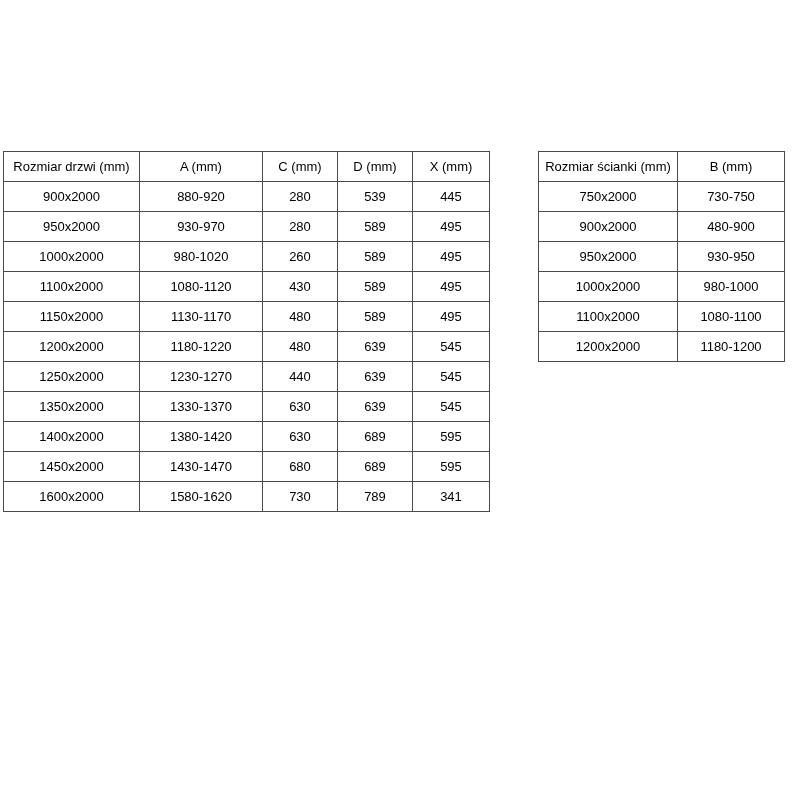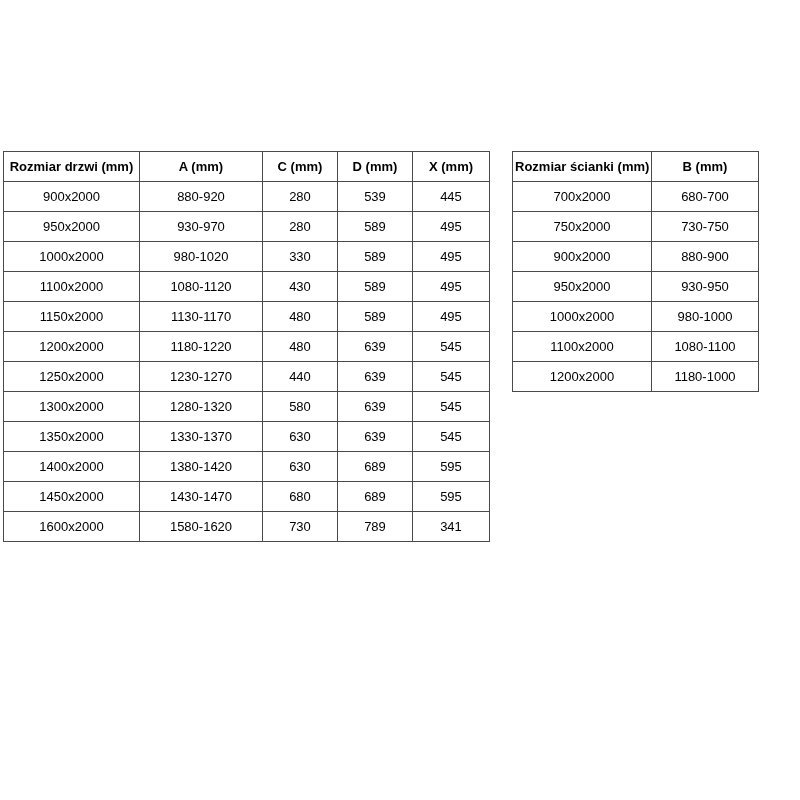--- a/index.html
+++ b/index.html
@@ -31,29 +31,29 @@
     text-align: center;
     vertical-align: middle;
     height: 30px;
     font-size: 13px;
     line-height: 1;
     padding: 0 2px;
     white-space: nowrap;
     overflow: hidden;
   }
   .spec-table th {
-    font-weight: bold;
+    font-weight: normal;
   }
   #door-table {
     left: 3px;
     top: 151px;
     width: 486px;
   }
   #wall-table {
-    left: 512px;
+    left: 538px;
     top: 151px;
     width: 246px;
   }
 </style>
 </head>
 <body>
 
 <div class="page">
 
   <table class="spec-table" id="door-table">
@@ -84,21 +84,21 @@
         <tr>
           <td>950x2000</td>
           <td>930-970</td>
           <td>280</td>
           <td>589</td>
           <td>495</td>
         </tr>
         <tr>
           <td>1000x2000</td>
           <td>980-1020</td>
-          <td>330</td>
+          <td>260</td>
           <td>589</td>
           <td>495</td>
         </tr>
         <tr>
           <td>1100x2000</td>
           <td>1080-1120</td>
           <td>430</td>
           <td>589</td>
           <td>495</td>
         </tr>
@@ -113,27 +113,20 @@
           <td>1200x2000</td>
           <td>1180-1220</td>
           <td>480</td>
           <td>639</td>
           <td>545</td>
         </tr>
         <tr>
           <td>1250x2000</td>
           <td>1230-1270</td>
           <td>440</td>
-          <td>639</td>
-          <td>545</td>
-        </tr>
-        <tr>
-          <td>1300x2000</td>
-          <td>1280-1320</td>
-          <td>580</td>
           <td>639</td>
           <td>545</td>
         </tr>
         <tr>
           <td>1350x2000</td>
           <td>1330-1370</td>
           <td>630</td>
           <td>639</td>
           <td>545</td>
         </tr>
@@ -167,43 +160,39 @@
       <col style="width:107px">
     </colgroup>
     <thead>
       <tr>
         <th>Rozmiar ścianki (mm)</th>
         <th>B (mm)</th>
       </tr>
     </thead>
     <tbody>
         <tr>
-          <td>700x2000</td>
-          <td>680-700</td>
-        </tr>
-        <tr>
           <td>750x2000</td>
           <td>730-750</td>
         </tr>
         <tr>
           <td>900x2000</td>
-          <td>880-900</td>
+          <td>480-900</td>
         </tr>
         <tr>
           <td>950x2000</td>
           <td>930-950</td>
         </tr>
         <tr>
           <td>1000x2000</td>
           <td>980-1000</td>
         </tr>
         <tr>
           <td>1100x2000</td>
           <td>1080-1100</td>
         </tr>
         <tr>
           <td>1200x2000</td>
-          <td>1180-1000</td>
+          <td>1180-1200</td>
         </tr>
       </tbody>
   </table>
 
 </div>
 
 </body></html>

